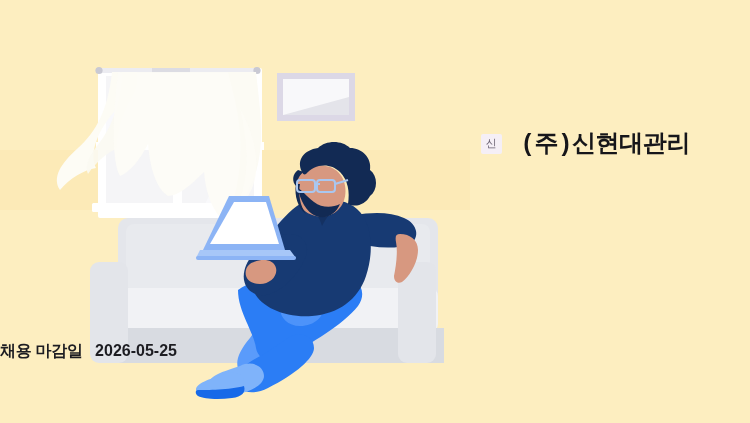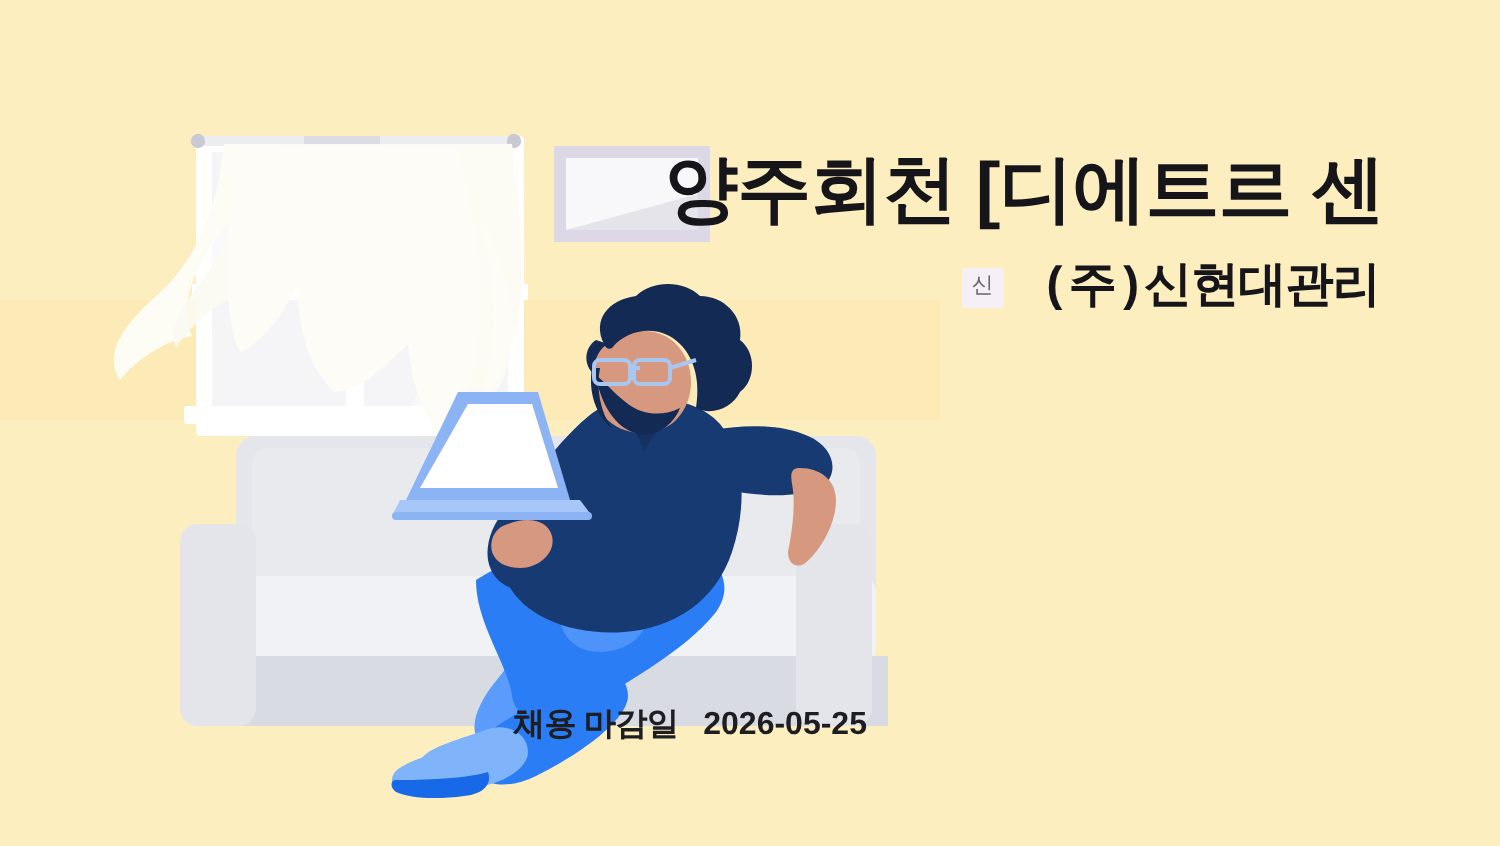--- a/index.html
+++ b/index.html
@@ -92,23 +92,23 @@
     font-size: 24px;
     line-height: 30px;
     font-weight: 700;
     color: #16161a;
     letter-spacing: -0.4px;
   }
 
   .deadline-row {
     position: absolute;
     left: 0;
-    top: 352px;
+    top: 341px;
     width: 690px;
-    text-align: center;
+    text-align: left;
     white-space: nowrap;
   }
   .deadline-label {
     font-size: 16px;
     font-weight: 700;
     color: #1d1d22;
     letter-spacing: -0.3px;
   }
   .deadline-date {
     font-size: 16px;
@@ -268,23 +268,20 @@
         <rect x="277" y="73" width="78" height="48" fill="#dcd8e6"></rect>
         <rect x="283" y="79" width="66" height="36" fill="#f8f8fa"></rect>
         <polygon points="283,115 349,97 349,115" fill="#e4e4ea"></polygon>
       </g>
 
     </svg>
   </div>
 
   <div class="text-layer">
 
-    <div class="title-row">
-      <span class="job-title">양주회천 [디에트르 센</span>
-    </div>
 
     <div class="company-row">
       <span class="new-badge">신</span>
       <span class="company-name">(주)신현대관리</span>
     </div>
 
     <div class="deadline-row">
       <span class="deadline-label">채용 마감일</span>
       <span class="deadline-date">2026-05-25</span>
     </div>

